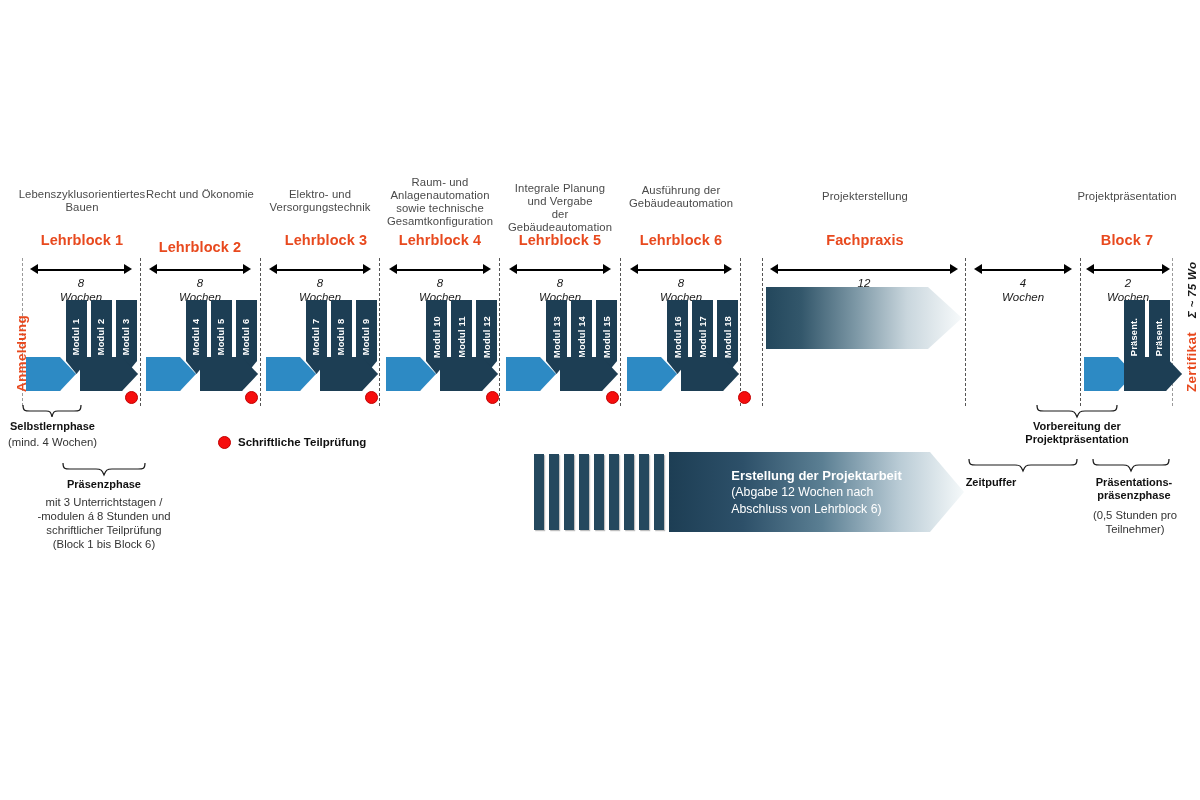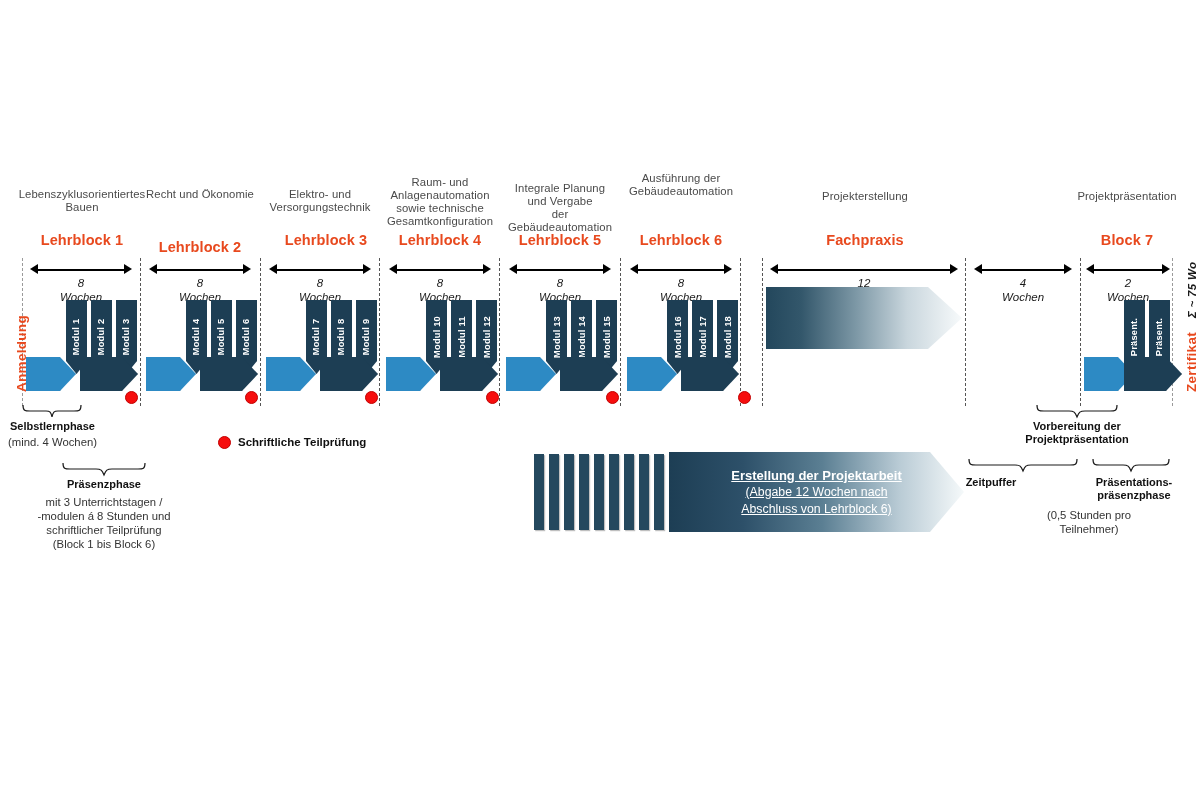--- a/index.html
+++ b/index.html
@@ -90,21 +90,21 @@
   .gradarrow {
     clip-path:polygon(0 0, calc(100% - 34px) 0, 100% 50%, calc(100% - 34px) 100%, 0 100%);
   }
   .gradarrow.fachpraxis {
     background:linear-gradient(90deg,#23475c 0%, #33576b 18%, #7d98a6 46%, #c9d6dd 72%, #f7fafb 100%);
   }
   .gradarrow.projekt {
     background:linear-gradient(90deg,#1d3e54 0%, #2d5069 25%, #5b7f93 52%, #b9cbd5 78%, #f5f9fa 100%);
     display:flex; flex-direction:column; align-items:center; justify-content:center;
   }
-  .projekt-txt { text-align:center; color:#fff; line-height:17px;text-decoration:underline; }
+  .projekt-txt { color:#fff; line-height:17px; }
   .projekt-txt .t1 { font-size:13px; font-weight:bold; }
   .projekt-txt .t2 { font-size:12.3px; }
   .stripe {
     position:absolute; width:10px; background:#24485e;
     box-shadow:1.2px 1.2px 0 rgba(170,170,170,.75);
   }
 
   
   .brace svg { display:block; overflow:visible; }
 
@@ -264,21 +264,21 @@
   <div class="abs module" style="left:571px;top:300px;">
       <span>Modul 14</span>
     </div>
   <div class="abs module" style="left:596px;top:300px;">
       <span>Modul 15</span>
     </div>
   <div class="abs phase light" style="left:506px; top:357px; width:50px;"></div>
   <div class="abs phase dark" style="left:560px; top:357px; width:58px;"></div>
   <div class="abs dot" style="left:606px; top:391px;"></div>
 
-  <div class="abs subject" style="left:622px; top:172px; width:118px;">
+  <div class="abs subject" style="left:622px; top:184px; width:118px;">
       <div>Ausführung der</div>
       <div>Gebäudeautomation</div>
     </div>
   <div class="abs blocktitle" style="left:622px; top:232px; width:118px;">Lehrblock 6</div>
   <div class="abs span" style="left:630px; top:264px; width:102px;">
     <div class="hL"></div>
       <div class="bar"></div>
       <div class="hR"></div>
   </div>
   <div class="abs weeks" style="left:630px; top:277px; width:102px;">
@@ -407,18 +407,18 @@
 
   <div class="abs brace" style="left:1092px; top:458px;">
     <svg width="78" height="14" viewBox="0 0 78 14">
       <path d="M1,1 C1,7 3,7 8,7 L31,7 C36,7 37,8 39,13 C41,8 42,7 47,7 L70,7 C75,7 77,7 77,1" fill="none" stroke="#1a1a1a" stroke-width="1.2"></path>
     </svg>
   </div>
   <div class="abs note-b" style="left:1086px; top:476px; width:96px;">
       <div>Präsentations-</div>
       <div>präsenzphase</div>
     </div>
-  <div class="abs note-n" style="left:1036px; top:508px; width:106px;">
+  <div class="abs note-n" style="left:1082px; top:508px; width:106px;">
       <div>(0,5 Stunden pro</div>
       <div>Teilnehmer)</div>
     </div>
 
 </div>
 
 </body></html>

